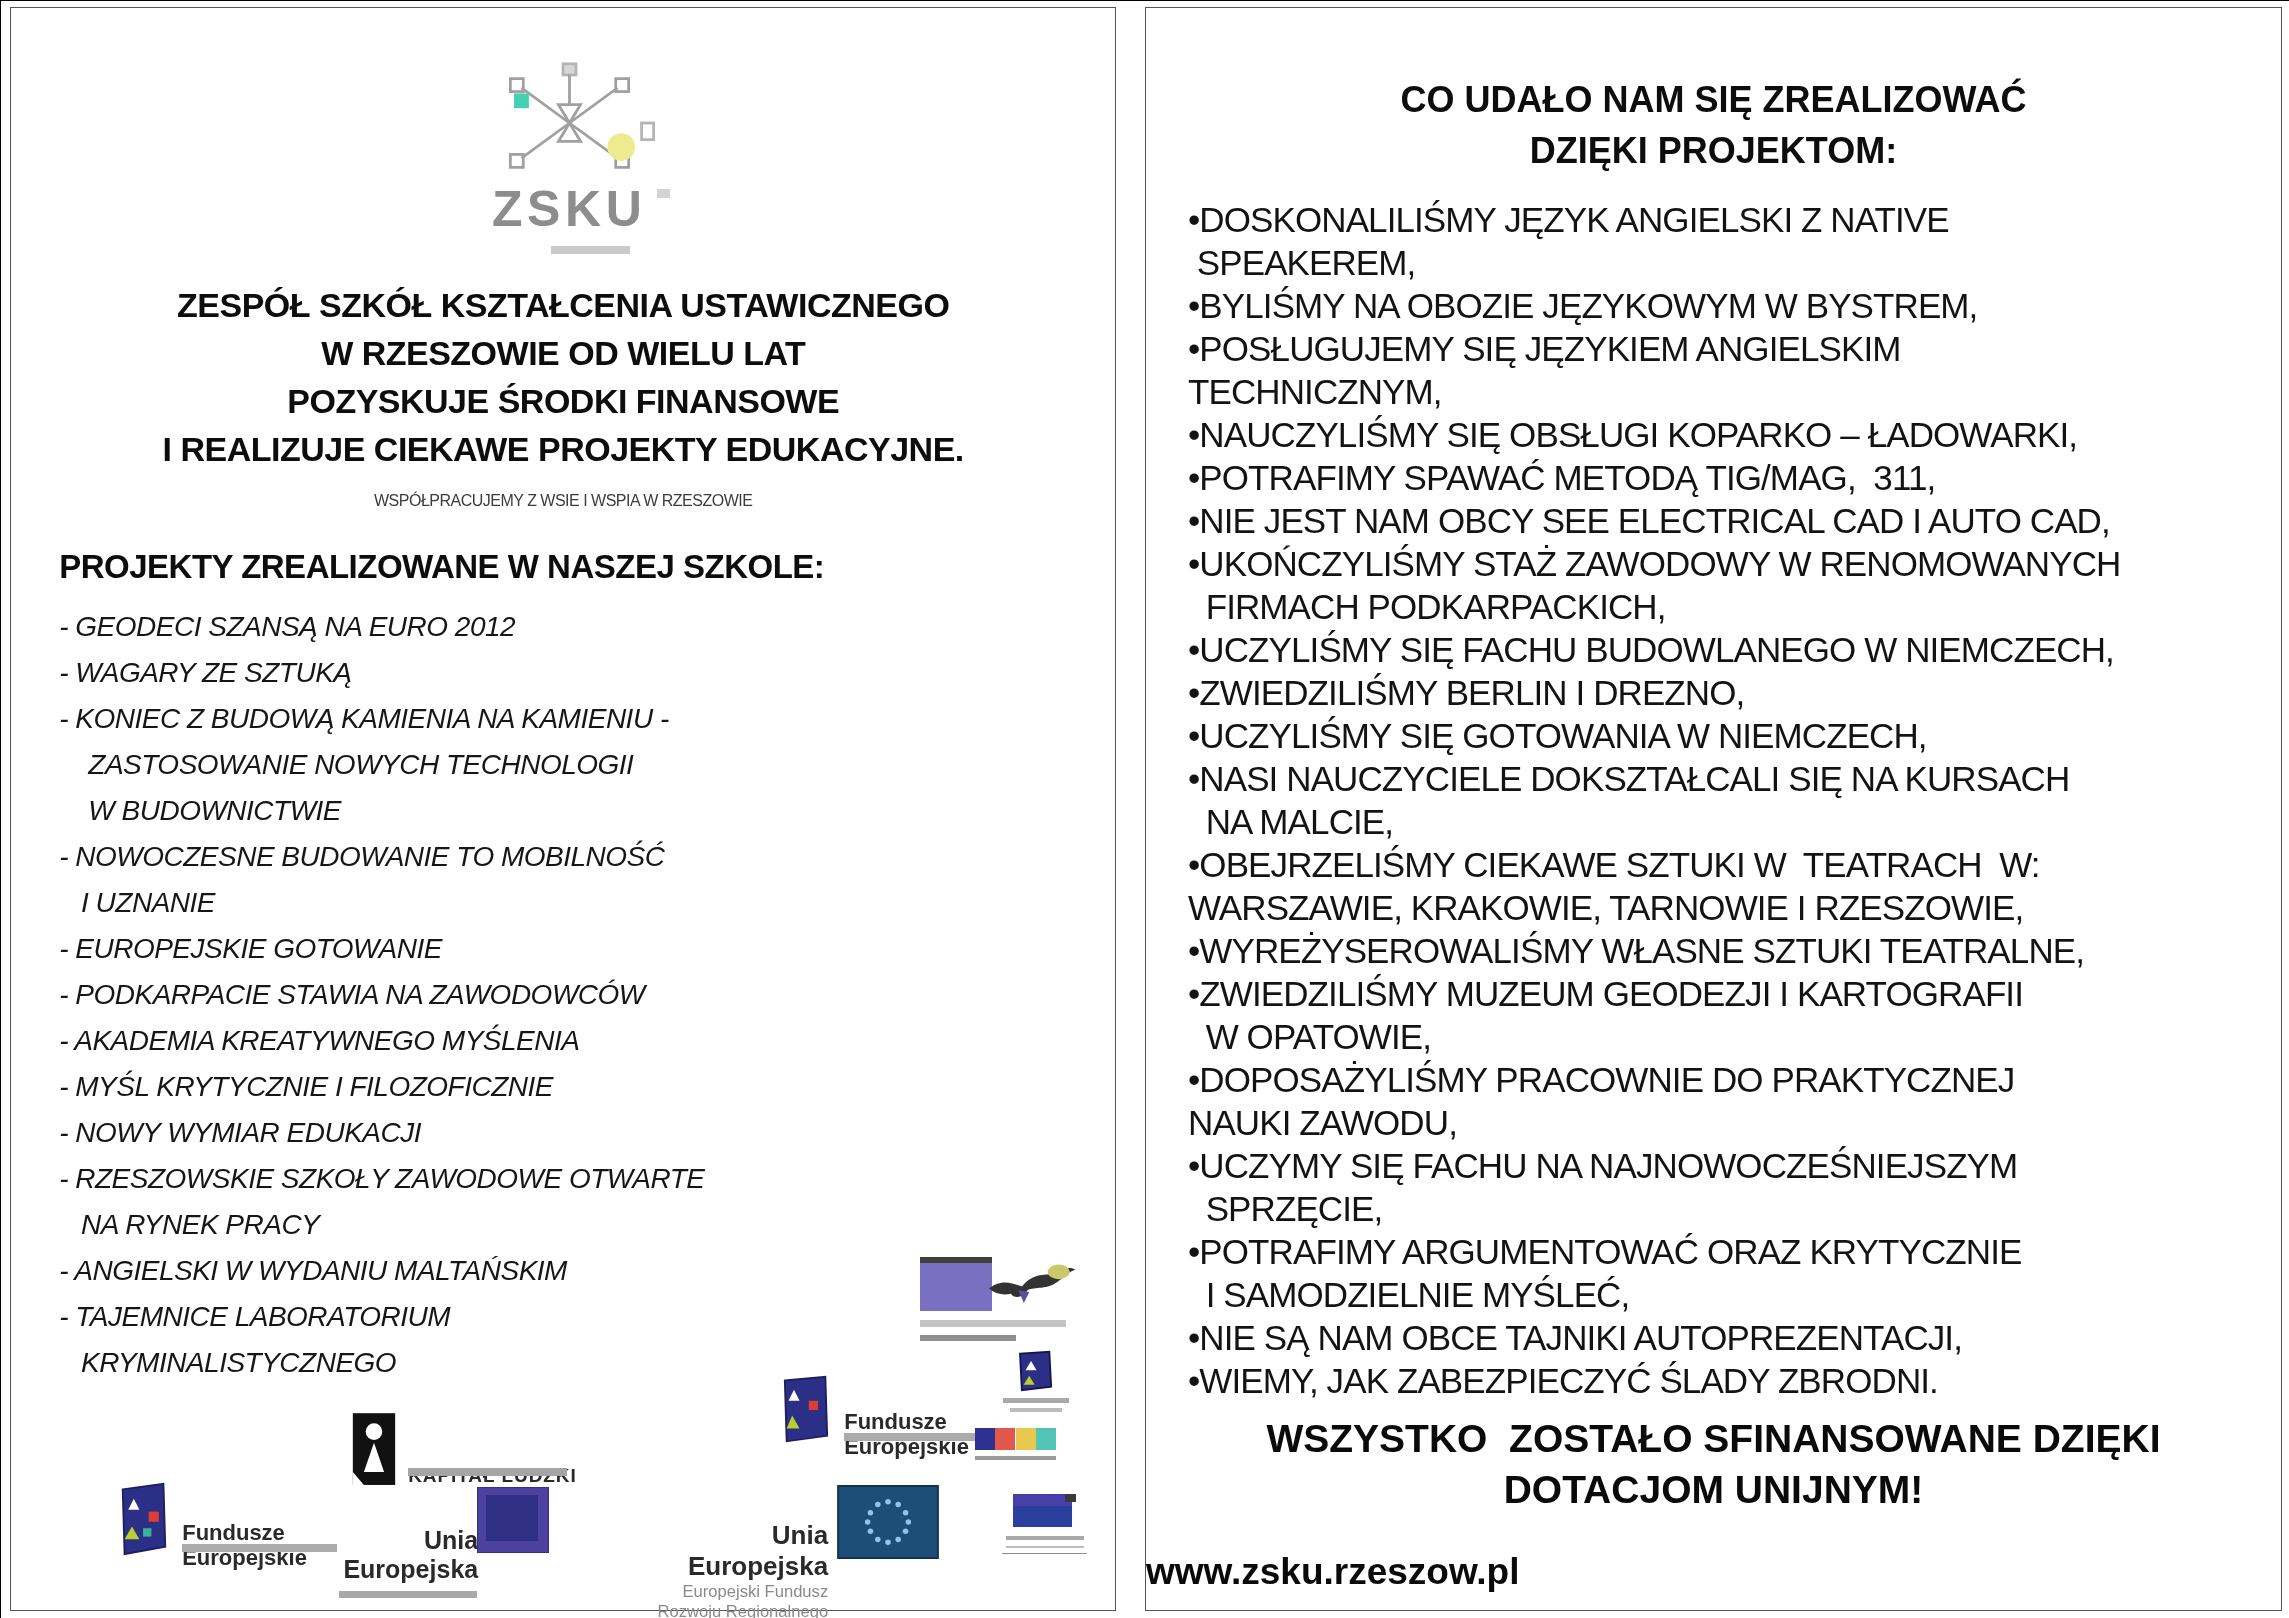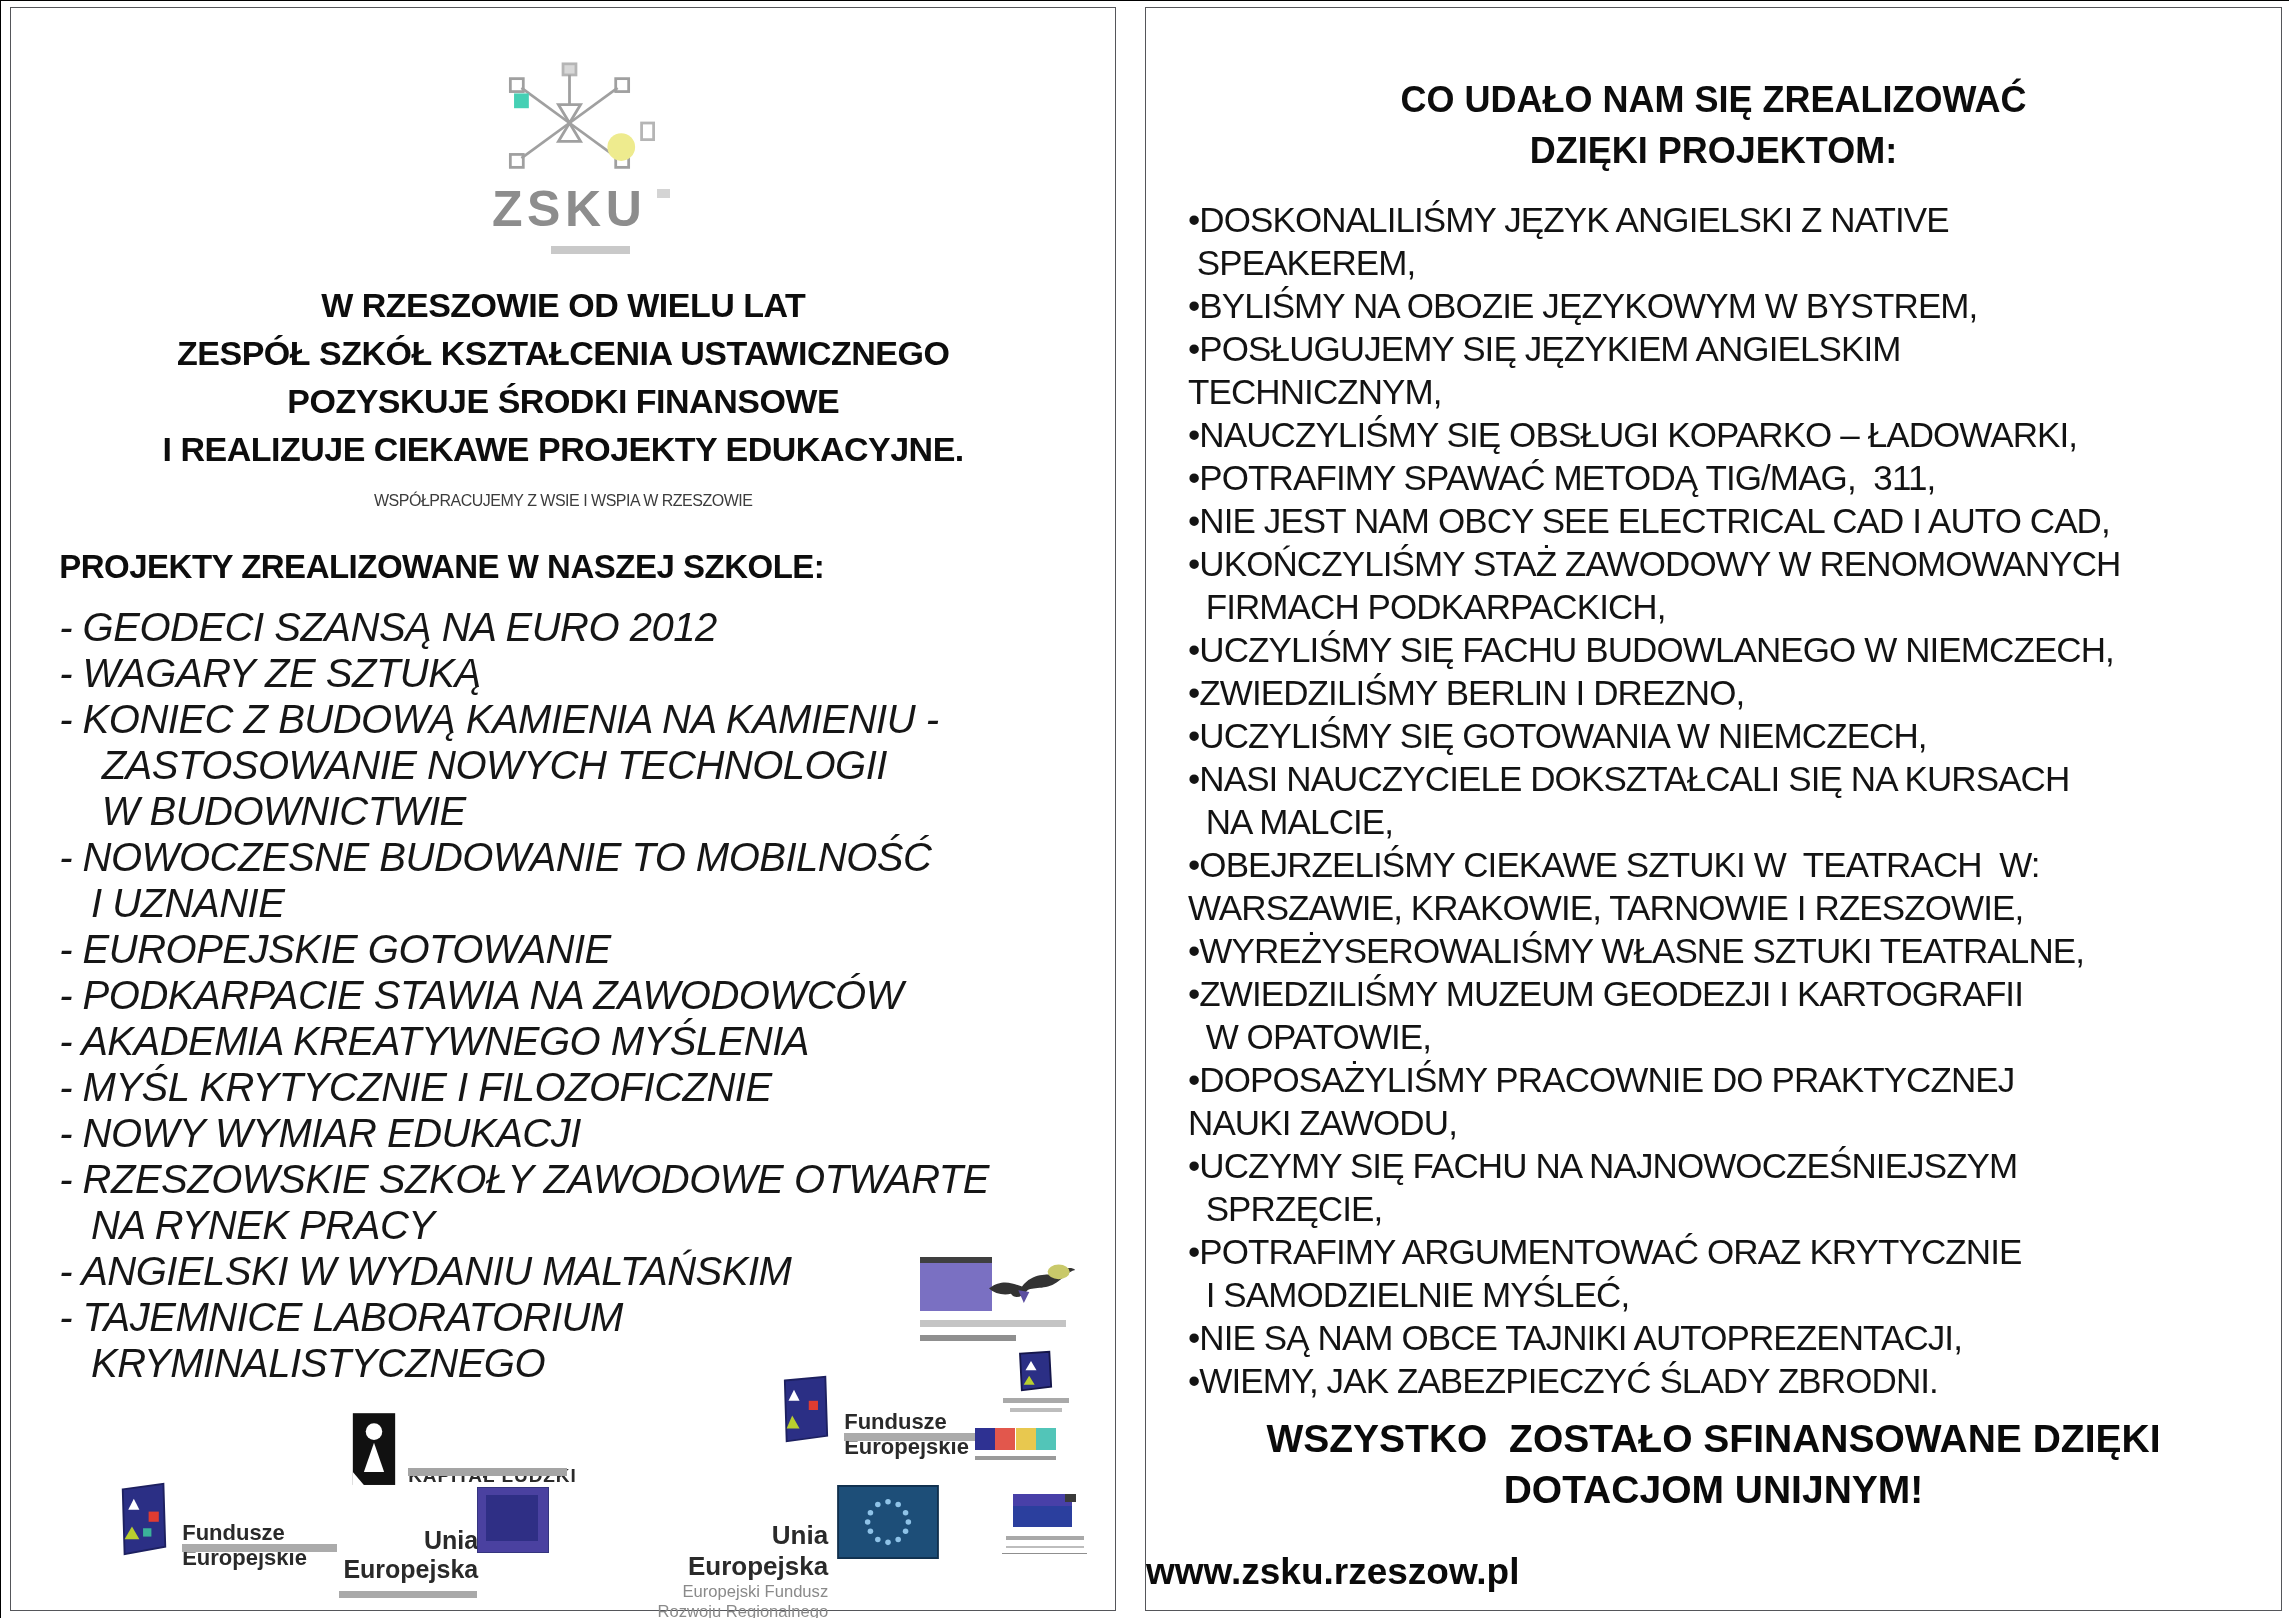--- a/index.html
+++ b/index.html
@@ -9,21 +9,21 @@
   .page-right{left:1144px;width:1137px;}
   .line{white-space:pre;}
   
   .zsku-emblem{position:absolute;left:466px;top:54px;width:185px;height:122px;}
   .zsku-text{position:absolute;left:438px;top:172px;width:240px;text-align:center;font-size:50px;font-weight:bold;color:#8d8d8d;letter-spacing:4.6px;}
   .zsku-bar{position:absolute;left:540px;top:238px;width:79px;height:8.3px;background:#c9c9c9;}
   .zsku-tick{position:absolute;left:646px;top:181px;width:13px;height:9.2px;background:#d4d4d4;}
   .head-left{position:absolute;left:0;top:273px;width:100%;text-align:center;font-weight:bold;font-size:34px;line-height:48px;color:#0d0d0d;letter-spacing:-0.5px;}
   .subhead-left{position:absolute;left:0;top:484px;width:100%;text-align:center;font-size:16px;color:#3c3c3c;letter-spacing:-0.5px;}
   .section-title{position:absolute;left:48px;top:540px;font-weight:bold;font-size:33px;color:#0d0d0d;letter-spacing:-0.5px;}
-  .projects{position:absolute;left:48px;top:596px;font-size:40px;line-height:46px;font-style:italic;color:#161616;letter-spacing:-0.5px;}
+  .projects{position:absolute;left:48px;top:596px;font-size:28px;line-height:46px;font-style:italic;color:#161616;letter-spacing:-0.5px;}
   
   .head-right{position:absolute;left:0;top:66px;width:100%;text-align:center;font-weight:bold;font-size:36px;line-height:51px;color:#0d0d0d;}
   .achievements{position:absolute;left:42px;top:190px;font-size:35px;line-height:43px;color:#131313;letter-spacing:-0.9px;}
   .foot-right{position:absolute;left:0;top:1405px;width:100%;text-align:center;font-weight:bold;font-size:39px;line-height:51px;color:#0a0a0a;}
   .website{position:absolute;left:0;top:1543px;width:100%;font-weight:bold;font-size:37px;color:#0a0a0a;}
   
   .lg{position:absolute;}
   .lg .ttl{font-weight:bold;color:#2a2a2a;margin-top:30px;}
   .gbar{background:#b5b5b5;}
   .lg-bird{left:900px;top:1244px;width:175px;height:102px;}
@@ -85,22 +85,22 @@
       <rect x="40" y="34" width="16" height="16" fill="#45d0b4"></rect>
       <circle cx="156" cy="92" r="15" fill="#eeeb8e"></circle>
       <rect x="178" y="66" width="13" height="18" fill="none" stroke="#b5b5b5" stroke-width="3"></rect>
     </svg>
     <div class="zsku-text">ZSKU</div>
     <div class="zsku-bar"></div>
     <div class="zsku-tick"></div>
 
     <div class="head-left">
 
-    <div class="line">W RZESZOWIE OD WIELU LAT</div>
-        <div class="line">ZESPÓŁ SZKÓŁ KSZTAŁCENIA USTAWICZNEGO</div>
+    <div class="line">ZESPÓŁ SZKÓŁ KSZTAŁCENIA USTAWICZNEGO</div>
+        <div class="line">W RZESZOWIE OD WIELU LAT</div>
         <div class="line">POZYSKUJE ŚRODKI FINANSOWE</div>
         <div class="line">I REALIZUJE CIEKAWE PROJEKTY EDUKACYJNE.</div>
       </div>
 
     <div class="subhead-left">WSPÓŁPRACUJEMY Z WSIE I WSPIA W RZESZOWIE</div>
 
     <div class="section-title">PROJEKTY ZREALIZOWANE W NASZEJ SZKOLE:</div>
 
     <div class="projects">
 

